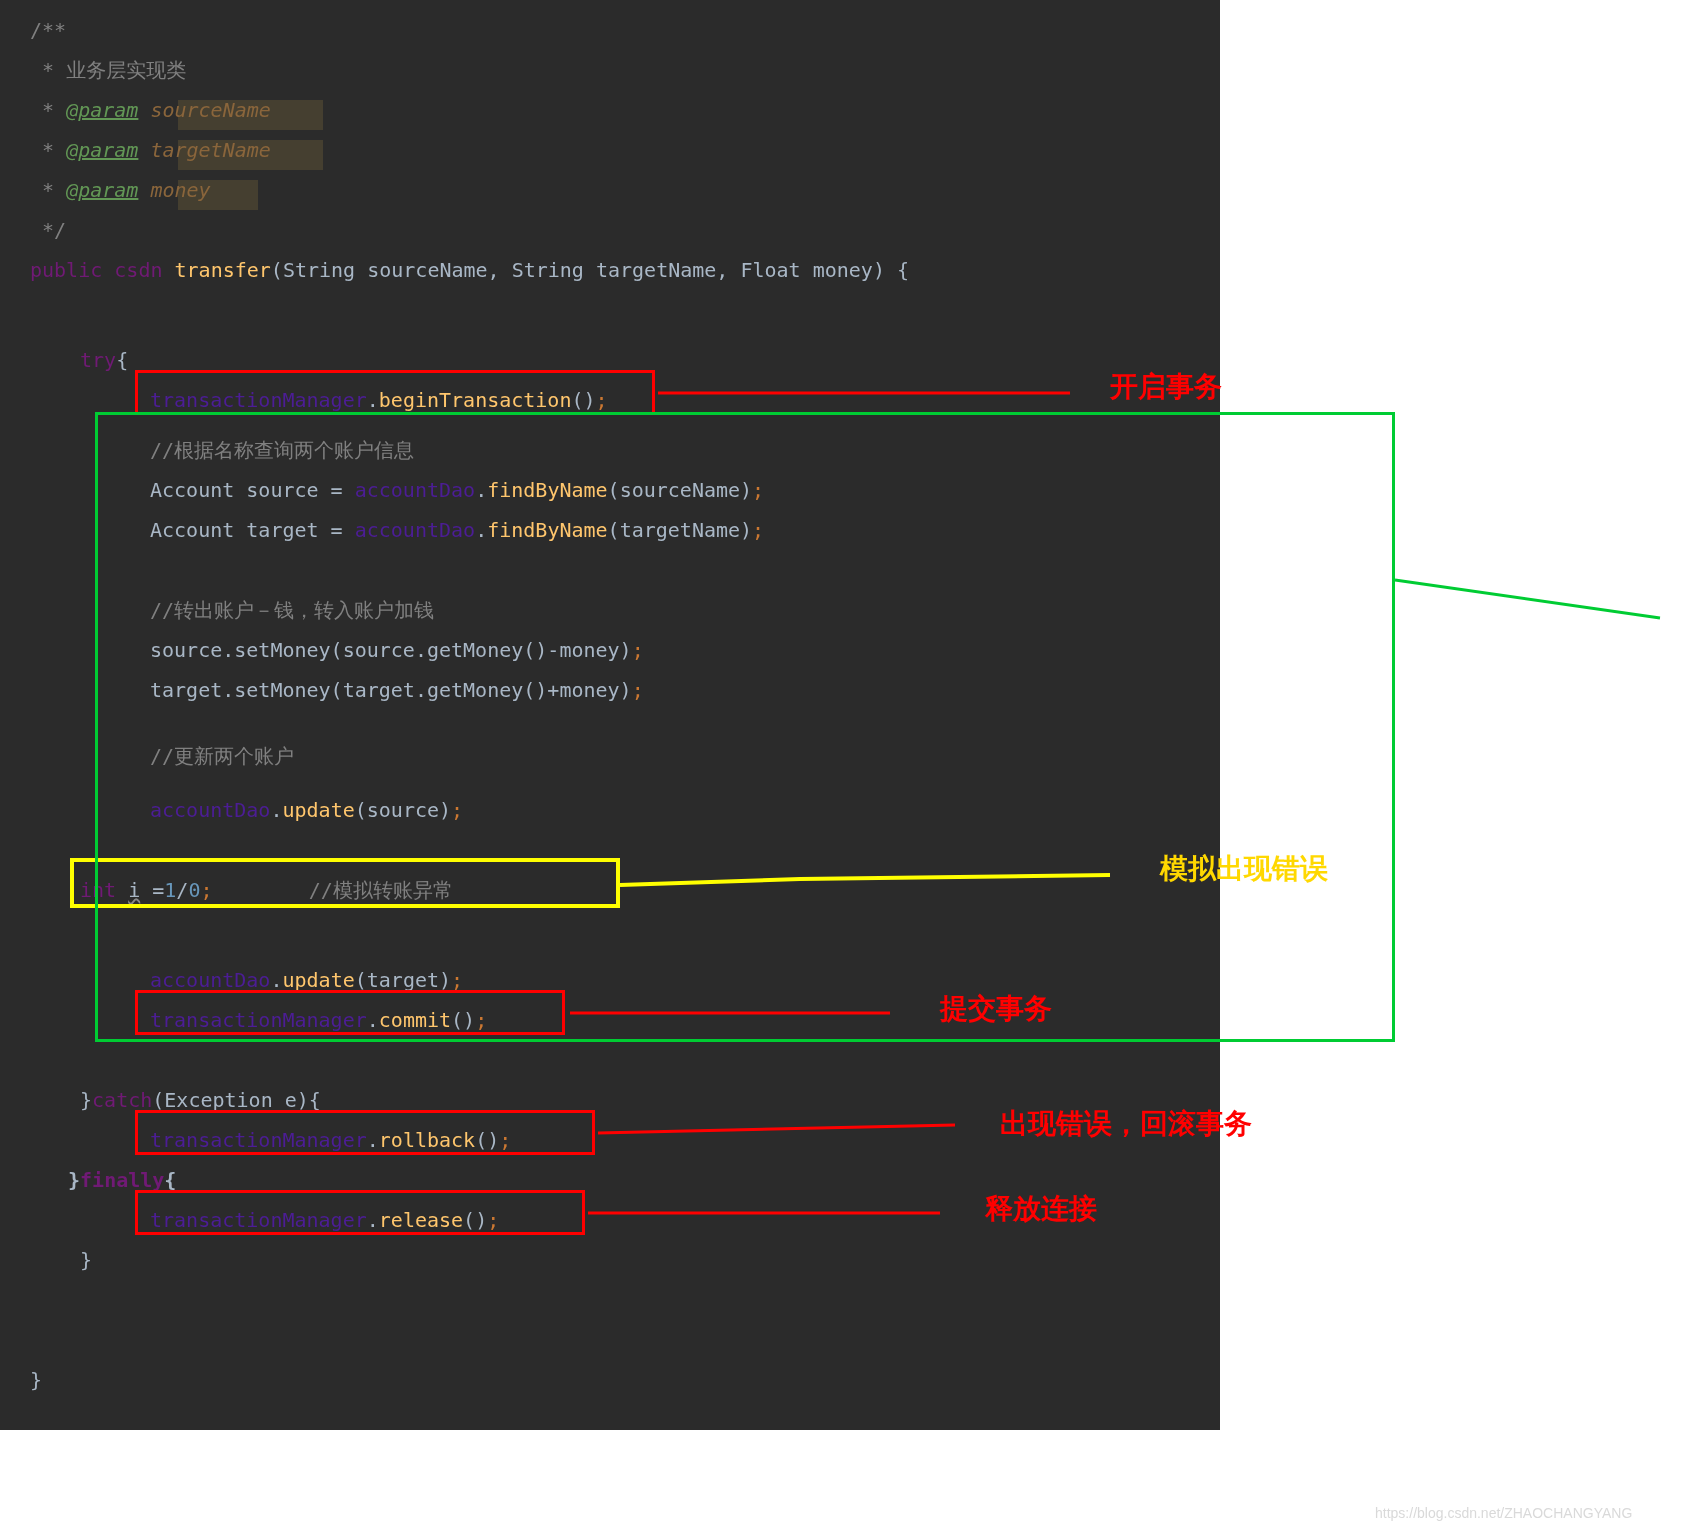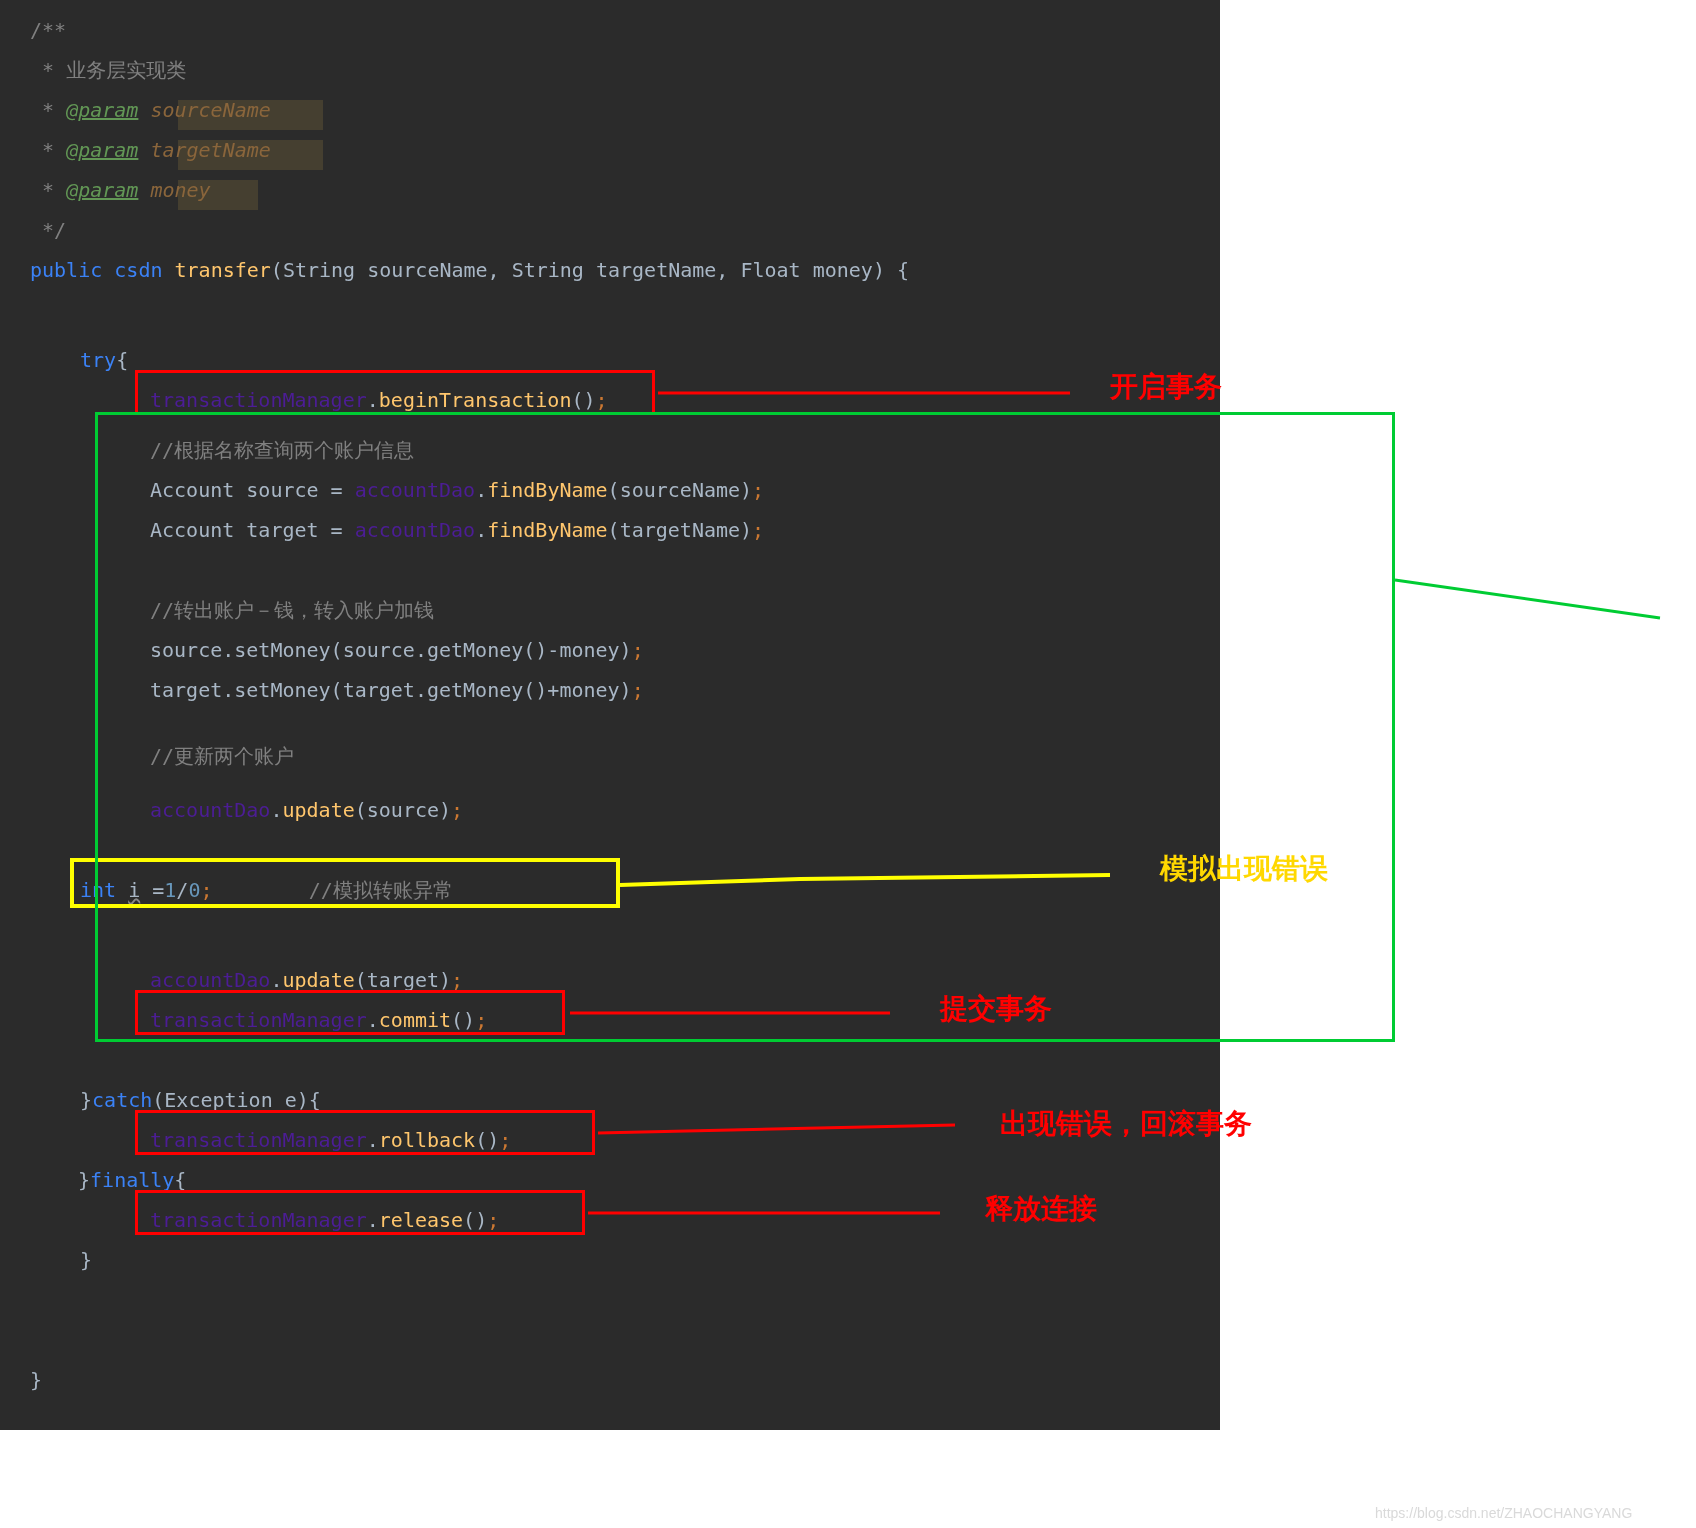--- a/index.html
+++ b/index.html
@@ -24,21 +24,21 @@
     background: #2b2b2b;
   }
   .code-line {
     position: absolute;
     white-space: pre;
     line-height: 40px;
   }
   .c-comment { color: #808080; }
   .c-doc-tag { color: #629755; font-style: italic; text-decoration: underline; }
   .c-doc-param { color: #8a653b; font-style: italic; }
-  .c-keyword { color: #3b82f6; }
+  .c-keyword { color: #701a75; }
   .c-method { color: #ffc66d; }
   .c-white { color: #a9b7c6; }
   .c-field { color: #4c1d95; }
   .c-number { color: #6897bb; }
   .c-semi { color: #cc7832; }
   .c-linecomment { color: #808080; }
 
   .highlight-box {
     position: absolute;
     background: rgba(130,110,60,0.3);
@@ -120,21 +120,21 @@
 <div class="code-line" style="left:80px; top:870px;"><span class="c-keyword">int </span><span class="c-white" style="text-decoration: underline wavy #888;">i</span><span class="c-white"> =</span><span class="c-number">1</span><span class="c-white">/</span><span class="c-number">0</span><span class="c-semi">;</span><span class="c-white">        </span><span class="c-linecomment">//模拟转账异常</span></div>
 
 <div class="code-line" style="left:150px; top:960px;"><span class="c-field">accountDao</span><span class="c-white">.</span><span class="c-method">update</span><span class="c-white">(target)</span><span class="c-semi">;</span></div>
 
 <div class="code-line" style="left:150px; top:1000px;"><span class="c-field">transactionManager</span><span class="c-white">.</span><span class="c-method">commit</span><span class="c-white">()</span><span class="c-semi">;</span></div>
 
 <div class="code-line" style="left:80px; top:1080px;"><span class="c-white">}</span><span class="c-keyword">catch</span><span class="c-white">(Exception e){</span></div>
 
 <div class="code-line" style="left:150px; top:1120px;"><span class="c-field">transactionManager</span><span class="c-white">.</span><span class="c-method">rollback</span><span class="c-white">()</span><span class="c-semi">;</span></div>
 
-<div class="code-line" style="left:78px; top:1160px;"><span class="c-white">}</span><span class="c-keyword">finally</span><span class="c-white">{</span></div>
+<div class="code-line" style="left:68px; top:1160px;font-weight:bold;"><span class="c-white">}</span><span class="c-keyword">finally</span><span class="c-white">{</span></div>
 
 <div class="code-line" style="left:150px; top:1200px;"><span class="c-field">transactionManager</span><span class="c-white">.</span><span class="c-method">release</span><span class="c-white">()</span><span class="c-semi">;</span></div>
 
 <div class="code-line c-white" style="left:80px; top:1240px;">}</div>
 
 <div class="code-line c-white" style="left:30px; top:1360px;">}</div>
 
 <div class="red-box" style="left:135px; top:370px; width:520px; height:45px;"></div>
 <div class="red-box" style="left:135px; top:990px; width:430px; height:45px;"></div>
 <div class="red-box" style="left:135px; top:1110px; width:460px; height:45px;"></div>

